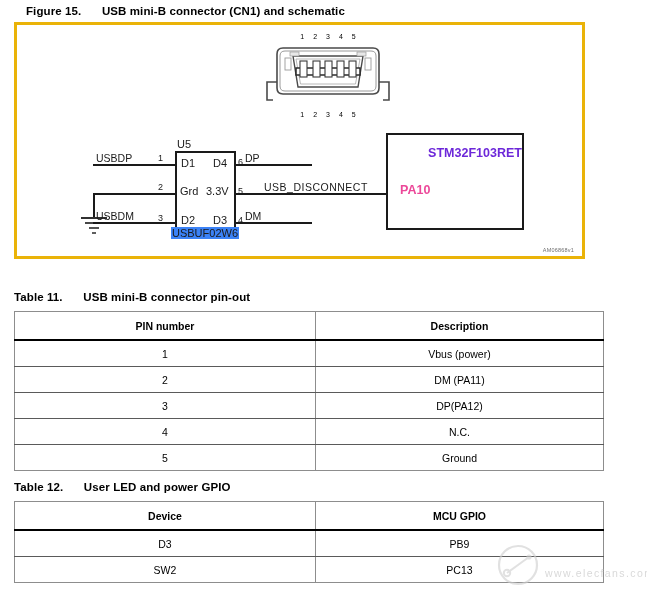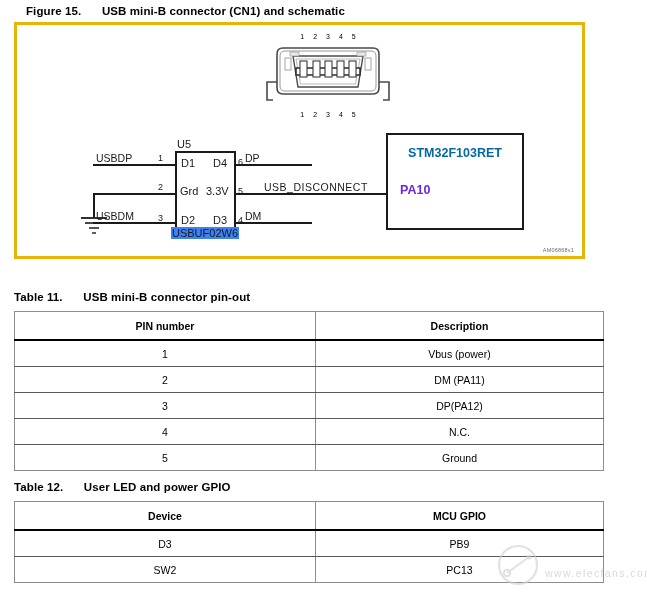--- a/index.html
+++ b/index.html
@@ -119,29 +119,30 @@
     box-sizing: border-box;
   }
   .mcu-title {
     position: absolute;
     top: 11px;
     left: 0;
     width: 100%;
     text-align: center;
     font-size: 12.5px;
     font-weight: bold;
-    color: #0369a1;
+    color: #6d28d9;
+    padding-left: 20px;
   }
   .mcu-pin {
     position: absolute;
     top: 48px;
     left: 12px;
     font-size: 12.5px;
     font-weight: bold;
-    color: #6d28d9;
+    color: #ec4899;
   }
 
   
   table.dt {
     position: absolute;
     border-collapse: collapse;
     table-layout: fixed;
     border-radius: 11px;
   }
   table.dt td, table.dt th {

